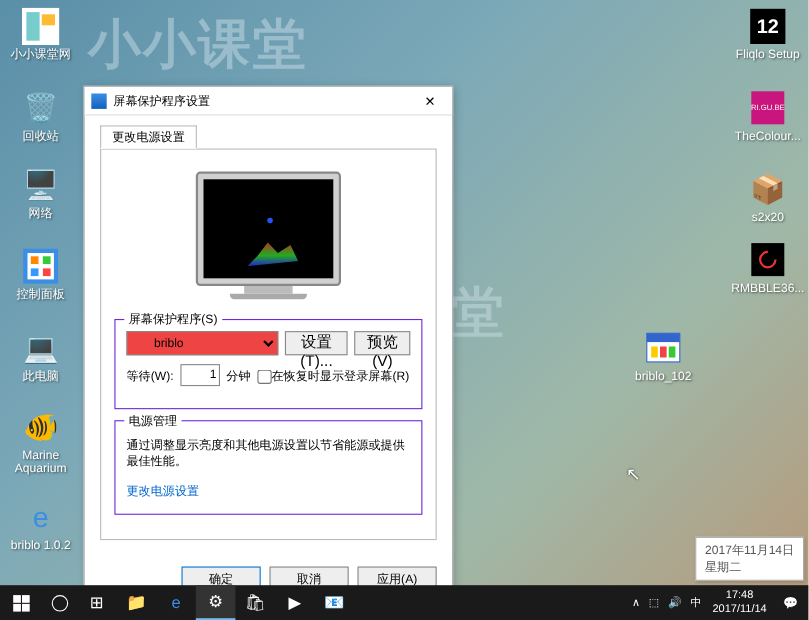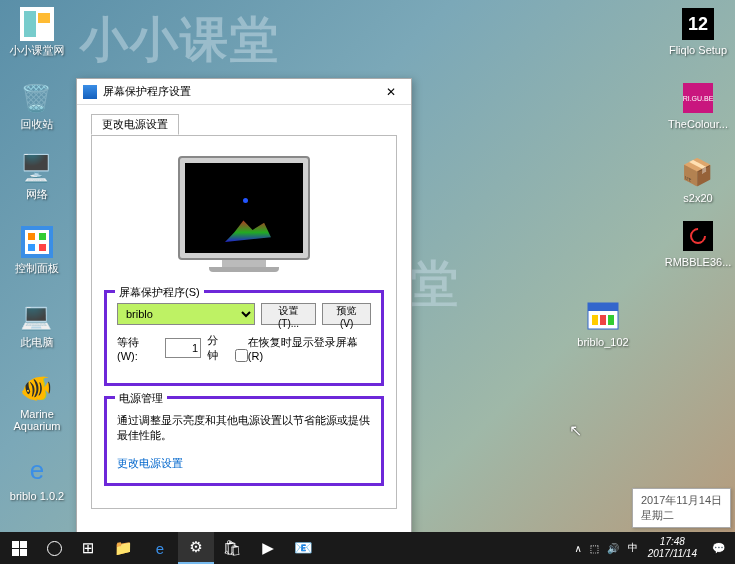--- a/index.html
+++ b/index.html
@@ -28,25 +28,25 @@
 .monitor-wrap { display: flex; justify-content: center; margin: 8px 0 18px 0; }
 .monitor { width: 132px; }
 .monitor-screen-frame { width: 132px; height: 104px; border: 2px solid #888; border-radius: 4px; background: #d0d0d0; padding: 5px; }
 .monitor-screen { width: 100%; height: 100%; background: #000; position: relative; overflow:hidden; }
 .monitor-stand { width: 44px; height: 7px; background:#bbb; margin:0 auto; }
 .monitor-base { width: 70px; height: 5px; background:#aaa; margin:0 auto; border-radius: 0 0 4px 4px;}
 .ss-dot { position:absolute; width:5px; height:5px; border-radius:50%; background:#25f; left:58px; top:35px; }
 .ss-shape { position:absolute; left:40px; top:55px; width:46px; height:24px; background: linear-gradient(#c22, #2a2 60%, #22c); clip-path: polygon(20% 60%, 40% 10%, 60% 50%, 85% 20%, 100% 80%, 0% 100%); }
 
 
-.group { border: 3px solid #6d28d9; padding: 10px 10px 12px 10px; margin-bottom: 10px; position: relative; }
+.group { border: 1px solid #6d28d9; padding: 10px 10px 12px 10px; margin-bottom: 10px; position: relative; }
 .group-title { position: absolute; top: -8px; left: 8px; background: #fff; padding: 0 4px; font-size: 11px; }
 .row { display: flex; align-items: center; gap: 6px; margin-bottom: 8px; font-size: 11px; }
-select.combo { flex: 0 0 138px; height: 22px; font-size: 11px; border:1px solid #888; background:#bef264; padding-left:4px; }
-.btn-sm { height: 22px; padding: 0 10px; font-size: 10px; border: 1px solid #888; background: #eee; }
+select.combo { flex: 0 0 138px; height: 22px; font-size: 11px; border:1px solid #888; background:#ef4444; padding-left:20px; }
+.btn-sm { height: 22px; padding: 0 10px; font-size: 14px; border: 1px solid #888; background: #eee; }
 .wait-input { width: 36px; height: 20px; font-size: 11px; text-align:right; padding-right:2px; border:1px solid #888; }
 .chk-label { font-size: 11px; display:flex; align-items:flex-end; gap:0; }
 .pm-desc { font-size: 11px; margin: 4px 0 10px 0; }
 .link { color: #0066cc; font-size: 11px; cursor: pointer; }
 
 
 .dialog-footer { display:flex; justify-content:flex-end; gap:8px; padding: 10px 14px; }
 .btn { width: 72px; height: 22px; font-size: 11px; border:1px solid #888; background:#eee; }
 .btn.default { border:1px solid #0078d7; }
 
@@ -61,21 +61,21 @@
 .start-btn { width:38px; height:32px; display:flex; align-items:center; justify-content:center; }
 .win-logo { width:15px; height:15px; display:grid; grid-template-columns:1fr 1fr; grid-template-rows:1fr 1fr; gap:1px; }
 .win-logo span { background:#fff; }
 .cortana { width:32px; height:32px; display:flex; align-items:center; justify-content:center; }
 .cortana-circle { width:15px; height:15px; border:1.5px solid #fff; border-radius:50%; }
 .search-box { width:230px; height:24px; background:#333; display:flex; align-items:center; padding:0 8px; color:#999; margin-right:6px;}
 .tb-icon { width:36px; height:32px; display:flex; align-items:center; justify-content:center; font-size:15px; cursor:pointer; }
 .tb-icon.active { border-bottom:2px solid #76b9ed; background:#333; }
 .tb-spacer { flex:1; }
 .tray { display:flex; align-items:center; gap:8px; padding:0 4px; font-size:10px; }
-.clock { text-align:center; line-height:12px; font-size:10px; padding:0 6px;font-style:italic; }
+.clock { text-align:center; line-height:12px; font-size:10px; padding:0 6px; }
 .notif { width:32px; height:32px; display:flex; align-items:center; justify-content:center; }
 </style>
 </head>
 <body>
 
 <div class="watermark" style="left:80px; top:8px;">小小课堂</div>
 <div class="watermark" style="left:410px; top:252px;">堂</div>
 
 <div class="desktop-icon" style="left:6px; top:6px;">
   <div class="icon-img">

